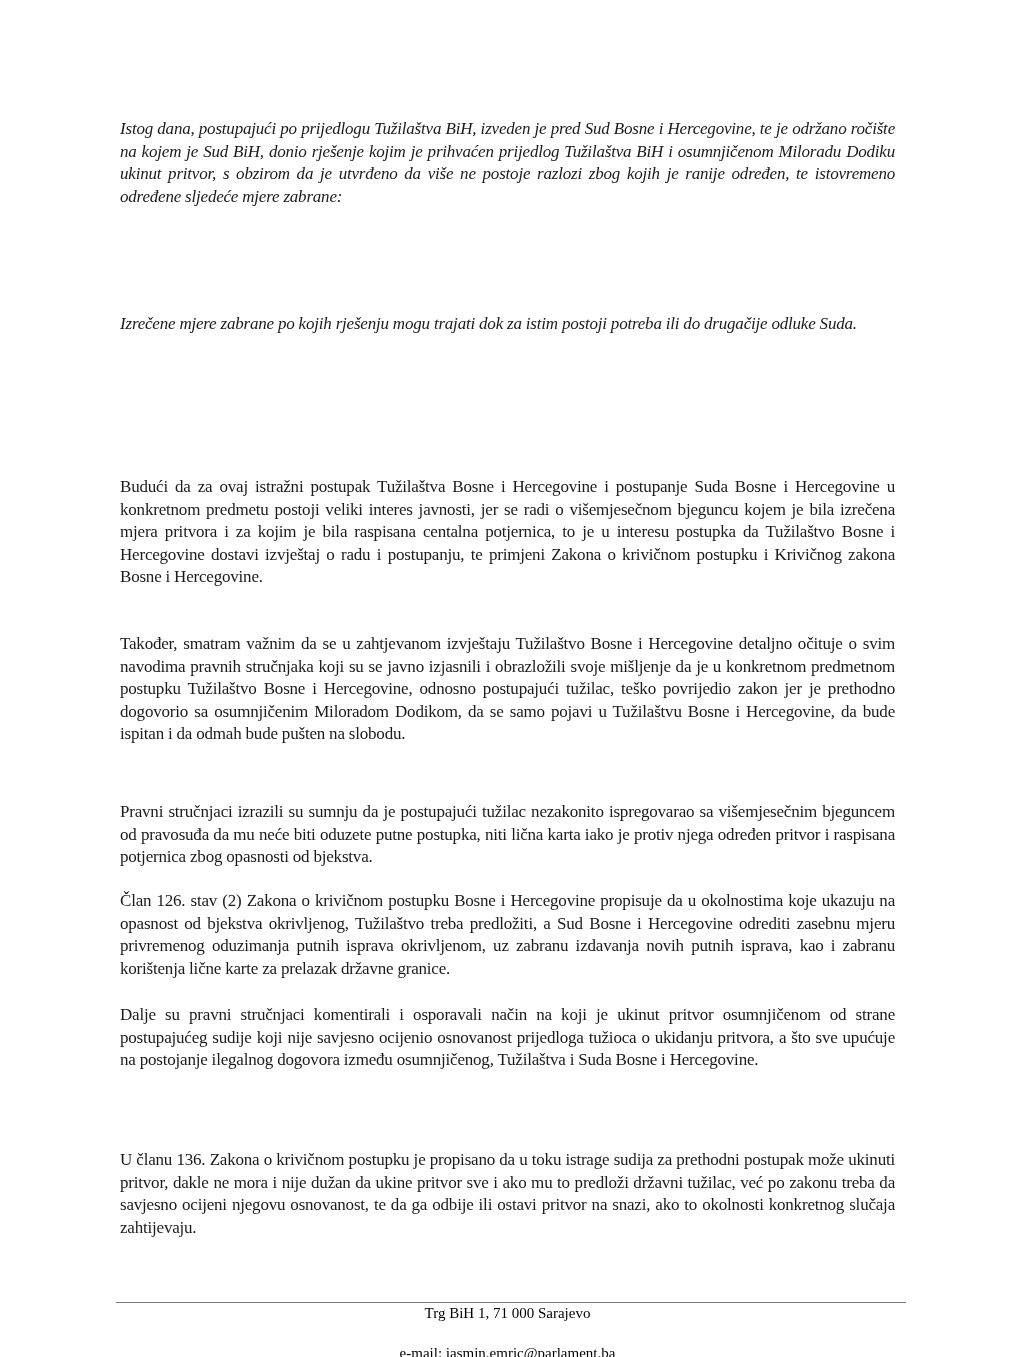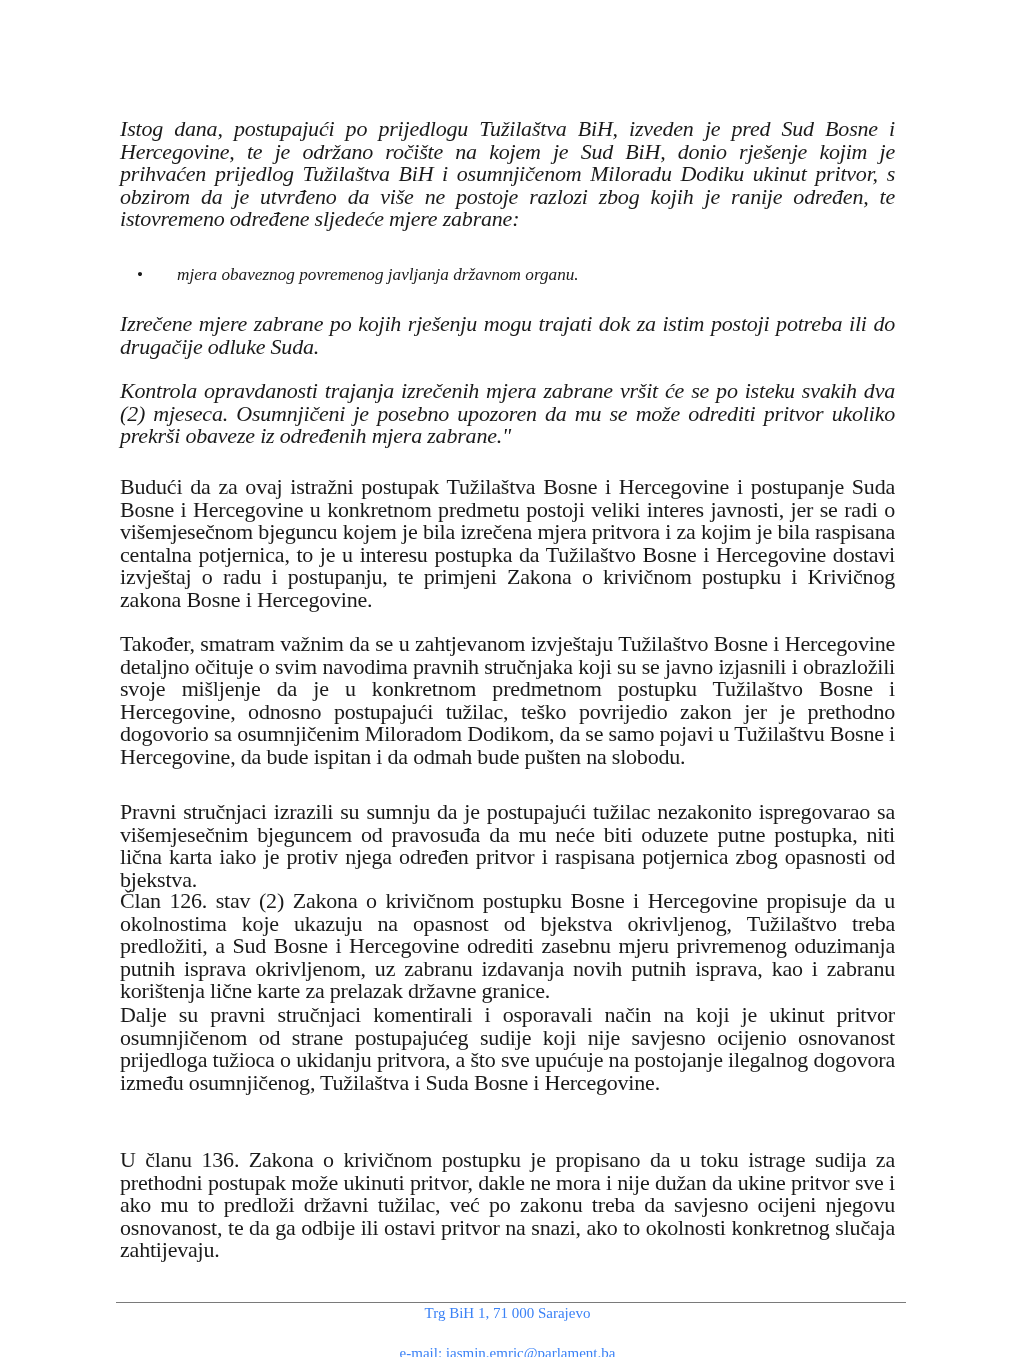--- a/index.html
+++ b/index.html
@@ -4,44 +4,40 @@
 <style>
   html, body { margin: 0; padding: 0; background: #ffffff; }
   body {
     width: 1015px; height: 1357px; position: relative; overflow: hidden;
     color: #1a1a1a;
     font-family: "Liberation Serif", "DejaVu Serif", serif;
   }
   .page { position: absolute; left: 0; top: 0; width: 1015px; height: 1357px; }
   .p {
     position: absolute; left: 120px; width: 775px;
-    font-size: 22px; line-height: 22.6px;
+    font-size: 17px; line-height: 22.6px;
     text-align: justify; margin: 0;
     letter-spacing: -0.2px;
   }
   .it { font-style: italic; }
   .bullet-row { position: absolute; left: 137px; top: 264px; width: 740px; font-size: 17.2px; line-height: 22.6px; font-style: italic; }
   .bullet-dot { display: inline-block; width: 40px; font-style: normal; }
   .rule { position: absolute; left: 116px; top: 1302px; width: 790px; height: 1px; background: #7a7a7a; }
-  .footer-line { position: absolute; left: 0; width: 1015px; text-align: center; font-size: 15px; line-height: 18px; color: #3b82f6; }
+  .footer-line { position: absolute; left: 0; width: 1015px; text-align: center; font-size: 15px; line-height: 18px; color: #000000; }
 </style>
 </head>
 <body>
 
 <div class="page">
 
   <p class="p it" style="top:118px;">Istog dana, postupajući po prijedlogu Tužilaštva BiH, izveden je pred Sud Bosne i Hercegovine, te je održano ročište na kojem je Sud BiH, donio rješenje kojim je prihvaćen prijedlog Tužilaštva BiH i osumnjičenom Miloradu Dodiku ukinut pritvor, s obzirom da je utvrđeno da više ne postoje razlozi zbog kojih je ranije određen, te istovremeno određene sljedeće mjere zabrane:</p>
 
-  <div class="bullet-row">
-    <span class="bullet-dot">•</span><span>mjera obaveznog povremenog javljanja državnom organu.</span>
-  </div>
 
   <p class="p it" style="top:313px;">Izrečene mjere zabrane po kojih rješenju mogu trajati dok za istim postoji potreba ili do drugačije odluke Suda.</p>
 
-  <p class="p it" style="top:380px;">Kontrola opravdanosti trajanja izrečenih mjera zabrane vršit će se po isteku svakih dva (2) mjeseca. Osumnjičeni je posebno upozoren da mu se može odrediti pritvor ukoliko prekrši obaveze iz određenih mjera zabrane."</p>
 
   <p class="p" style="top:476px;">Budući da za ovaj istražni postupak Tužilaštva Bosne i Hercegovine i postupanje Suda Bosne i Hercegovine u konkretnom predmetu postoji veliki interes javnosti, jer se radi o višemjesečnom bjeguncu kojem je bila izrečena mjera pritvora i za kojim je bila raspisana centalna potjernica, to je u interesu postupka da Tužilaštvo Bosne i Hercegovine dostavi izvještaj o radu i postupanju, te primjeni Zakona o krivičnom postupku i Krivičnog zakona Bosne i Hercegovine.</p>
 
   <p class="p" style="top:633px;">Također, smatram važnim da se u zahtjevanom izvještaju Tužilaštvo Bosne i Hercegovine detaljno očituje o svim navodima pravnih stručnjaka koji su se javno izjasnili i obrazložili svoje mišljenje da je u konkretnom predmetnom postupku Tužilaštvo Bosne i Hercegovine, odnosno postupajući tužilac, teško povrijedio zakon jer je prethodno dogovorio sa osumnjičenim Miloradom Dodikom, da se samo pojavi u Tužilaštvu Bosne i Hercegovine, da bude ispitan i da odmah bude pušten na slobodu.</p>
 
   <p class="p" style="top:801px;">Pravni stručnjaci izrazili su sumnju da je postupajući tužilac nezakonito ispregovarao sa višemjesečnim bjeguncem od pravosuđa da mu neće biti oduzete putne postupka, niti lična karta iako je protiv njega određen pritvor i raspisana potjernica zbog opasnosti od bjekstva.</p>
 
   <p class="p" style="top:890px;">Član 126. stav (2) Zakona o krivičnom postupku Bosne i Hercegovine propisuje da u okolnostima koje ukazuju na opasnost od bjekstva okrivljenog, Tužilaštvo treba predložiti, a Sud Bosne i Hercegovine odrediti zasebnu mjeru privremenog oduzimanja putnih isprava okrivljenom, uz zabranu izdavanja novih putnih isprava, kao i zabranu korištenja lične karte za prelazak državne granice.</p>
 
   <p class="p" style="top:1004px;">Dalje su pravni stručnjaci komentirali i osporavali način na koji je ukinut pritvor osumnjičenom od strane postupajućeg sudije koji nije savjesno ocijenio osnovanost prijedloga tužioca o ukidanju pritvora, a što sve upućuje na postojanje ilegalnog dogovora između osumnjičenog, Tužilaštva i Suda Bosne i Hercegovine.</p>

